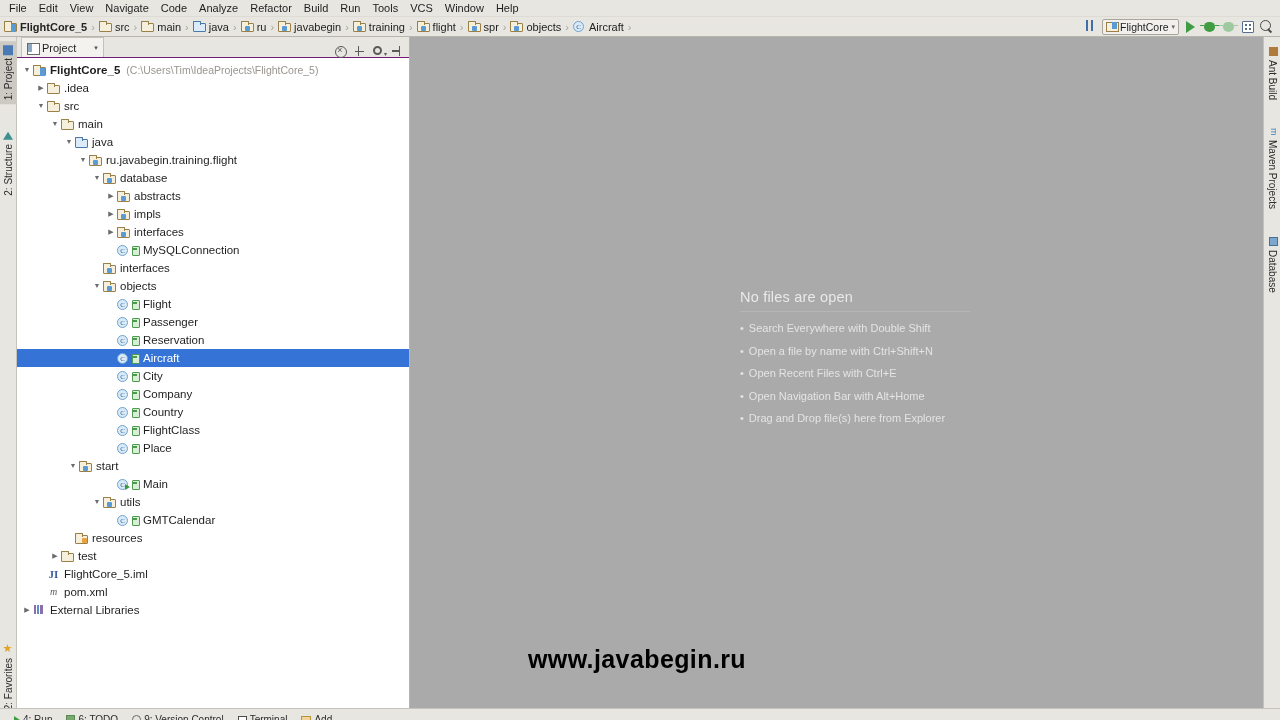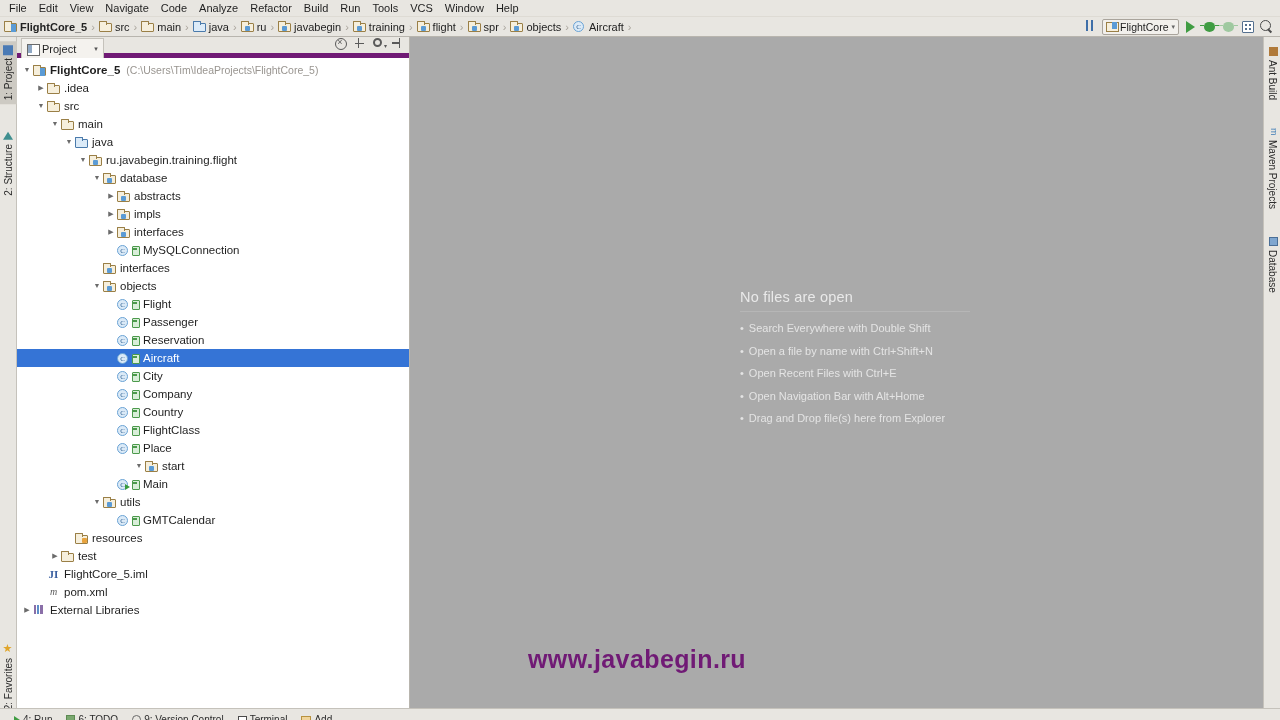--- a/index.html
+++ b/index.html
@@ -209,22 +209,22 @@
   .right-strip .vtab-ico { transform: none; }
 
   
   .project-panel {
     position: absolute; top: 37px; left: 17px; width: 393px; height: 683px;
     background: #ffffff;
     border-right: 1px solid #b8b5ae;
     display: flex; flex-direction: column;
   }
   .panel-head {
-    height: 21px; background: #e8e6e1; border-bottom: 5px solid #701a75;
-    display: flex; align-items: flex-start; padding: 0 4px; flex: none;
+    height: 21px; background: #e8e6e1; border-bottom: 1px solid #701a75;
+    display: flex; align-items: flex-end; padding: 0 4px; flex: none;
   }
   .panel-tab {
     display: flex; align-items: center; gap: 4px;
     background: #f4f2ee; border: 1px solid #c5c2bb; border-bottom: none;
     height: 20px; padding: 0 5px; margin-top: 1px;
   }
   .panel-tab .pt-label { font-size: 11px; color: #1e1e1e; }
   .pt-ico { width: 11px; height: 10px; position: relative; }
   .pt-ico::before {
     content: ""; position: absolute; left: 0; top: 0; width: 11px; height: 10px;
@@ -304,21 +304,21 @@
     border-bottom: 1px solid #b6b6b6;
     letter-spacing: 0.2px;
   }
   .eh-item {
     font-size: 11px; color: #e4e4e4; margin-bottom: 10.5px;
     display: flex; align-items: baseline; gap: 5px;
   }
   .eh-dot { font-size: 11px; line-height: 11px; }
   .watermark {
     position: absolute; left: 118px; top: 608px;
-    font-size: 25px; font-weight: bold; color: #701a75;
+    font-size: 25px; font-weight: bold; color: #000000;
     letter-spacing: 0.4px;
   }
 
   
   .statusbar {
     position: absolute; left: 0; bottom: 0; width: 1280px; height: 12px;
     background: #e8e6e1; border-top: 1px solid #c5c2bb;
     display: flex; align-items: center; overflow: hidden;
   }
   .sb-item {
@@ -678,21 +678,21 @@
           <span class="label">FlightClass</span>
         </div>
         <div class="row" style="padding-left: 88px;">
           <span class="arrow"></span>
           <span class="ico ico-class">
             <i>C</i>
           </span>
           <span class="badge-j"></span>
           <span class="label">Place</span>
         </div>
-        <div class="row" style="padding-left: 86px; margin-left: 30px;">
+        <div class="row" style="padding-left: 50px;">
           <span class="arrow">▼</span>
           <span class="ico ico-folder pkg">
             <i></i>
           </span>
           <span class="label">start</span>
         </div>
         <div class="row" style="padding-left: 88px;">
           <span class="arrow"></span>
           <span class="ico ico-class run">
             <i>C</i>

